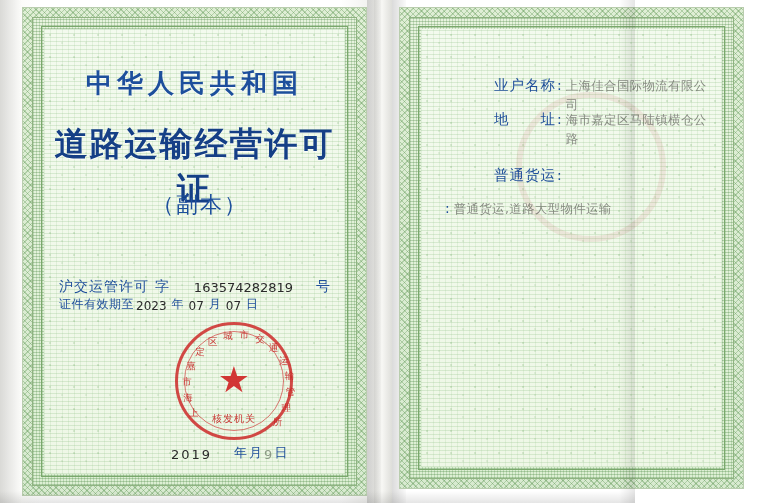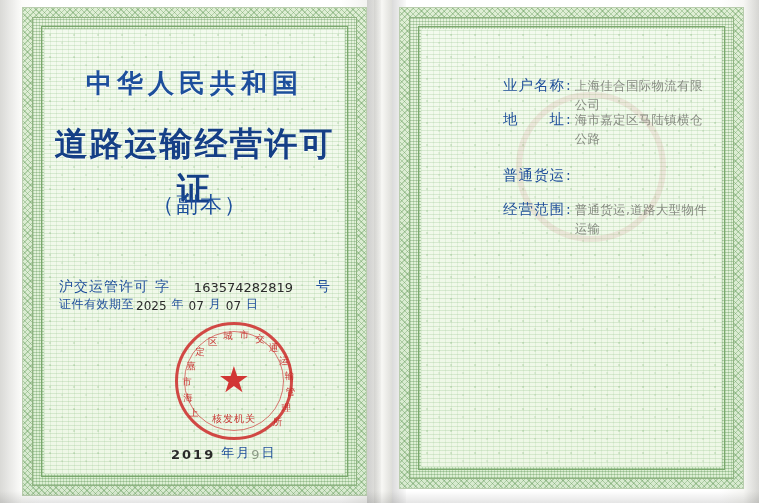--- a/index.html
+++ b/index.html
@@ -5,21 +5,21 @@
   * { box-sizing: border-box; }
   html, body {
     margin: 0; padding: 0;
     width: 759px; height: 503px;
     background: #ffffff;
     font-family: "DejaVu Sans", sans-serif;
     overflow: hidden;
   }
   #page {
     position: relative;
-    width: 759px;
+    width: 635px;
     height: 503px;
     background: #4c1d95;
   }
 
   
   .page-bg {
     position: absolute;
     inset: 0;
     background:
       linear-gradient(to right, #f2f2ef 0px, #fbfbf9 18px, #ffffff 40px, #ffffff 340px, #efefec 374px, #e9e9e6 380px, #ffffff 392px, #ffffff 720px, #f6f6f3 745px, #eeeeea 759px);
@@ -149,21 +149,21 @@
   .row-valid .dval { color: #2a2a2a; padding: 0 2px; }
   .row-valid .unit { margin: 0 3px; }
 
   .row-date {
     top: 414px;
     font-size: 13px;
     justify-content: flex-start;
     padding-left: 112px;
     letter-spacing: 2px;
   }
-  .row-date .yr { color: #2a2a2a; margin-right: 6px; font-weight: bold; }
+  .row-date .yr { color: #2a2a2a; margin-right: 22px; }
   .row-date .faint { color: #8c9a86; }
 
   
   .seal {
     position: absolute;
     left: 130px;
     top: 292px;
     width: 118px;
     height: 118px;
   }
@@ -214,21 +214,21 @@
     opacity: 0.9;
   }
 
   
   .rp-content {
     position: absolute;
     inset: 26px;
   }
   .rp-row {
     position: absolute;
-    left: 27px;
+    left: 18px;
     right: 10px;
     display: flex;
     align-items: baseline;
     font-family: "DejaVu Sans", sans-serif;
   }
   .rp-label {
     width: 112px;
     flex: none;
     text-align: right;
     font-size: 14.5px;
@@ -297,21 +297,21 @@
 
       <div class="lp-row row-permit">
         <span class="lbl">沪交运管许可</span>
         <span class="zi">字</span>
         <span class="num">163574282819</span>
         <span class="hao">号</span>
       </div>
 
       <div class="lp-row row-valid">
         <span class="lbl">证件有效期至</span>
-        <span class="dval">2025</span>
+        <span class="dval">2023</span>
         <span class="unit">年</span>
         <span class="dval">07</span>
         <span class="unit">月</span>
         <span class="dval">07</span>
         <span class="unit">日</span>
       </div>
 
       <div class="seal">
         <div class="seal-ring"></div>
         <div class="seal-ring2"></div>
@@ -373,21 +373,20 @@
           <span>海市嘉定区马陆镇横仓公路</span>
         </span>
       </div>
 
       <div class="rp-row r3">
         <span class="rp-label">普通货运</span>
         <span class="rp-colon">:</span>
       </div>
 
       <div class="rp-row r4">
-        <span class="rp-label">经营范围</span>
         <span class="rp-colon">:</span>
         <span class="rp-value">普通货运,道路大型物件运输</span>
       </div>
     </div>
   </div>
 
   <div class="edge-shadow-left"></div>
   <div class="edge-shadow-right"></div>
   <div class="bottom-shadow"></div>
 </div>

